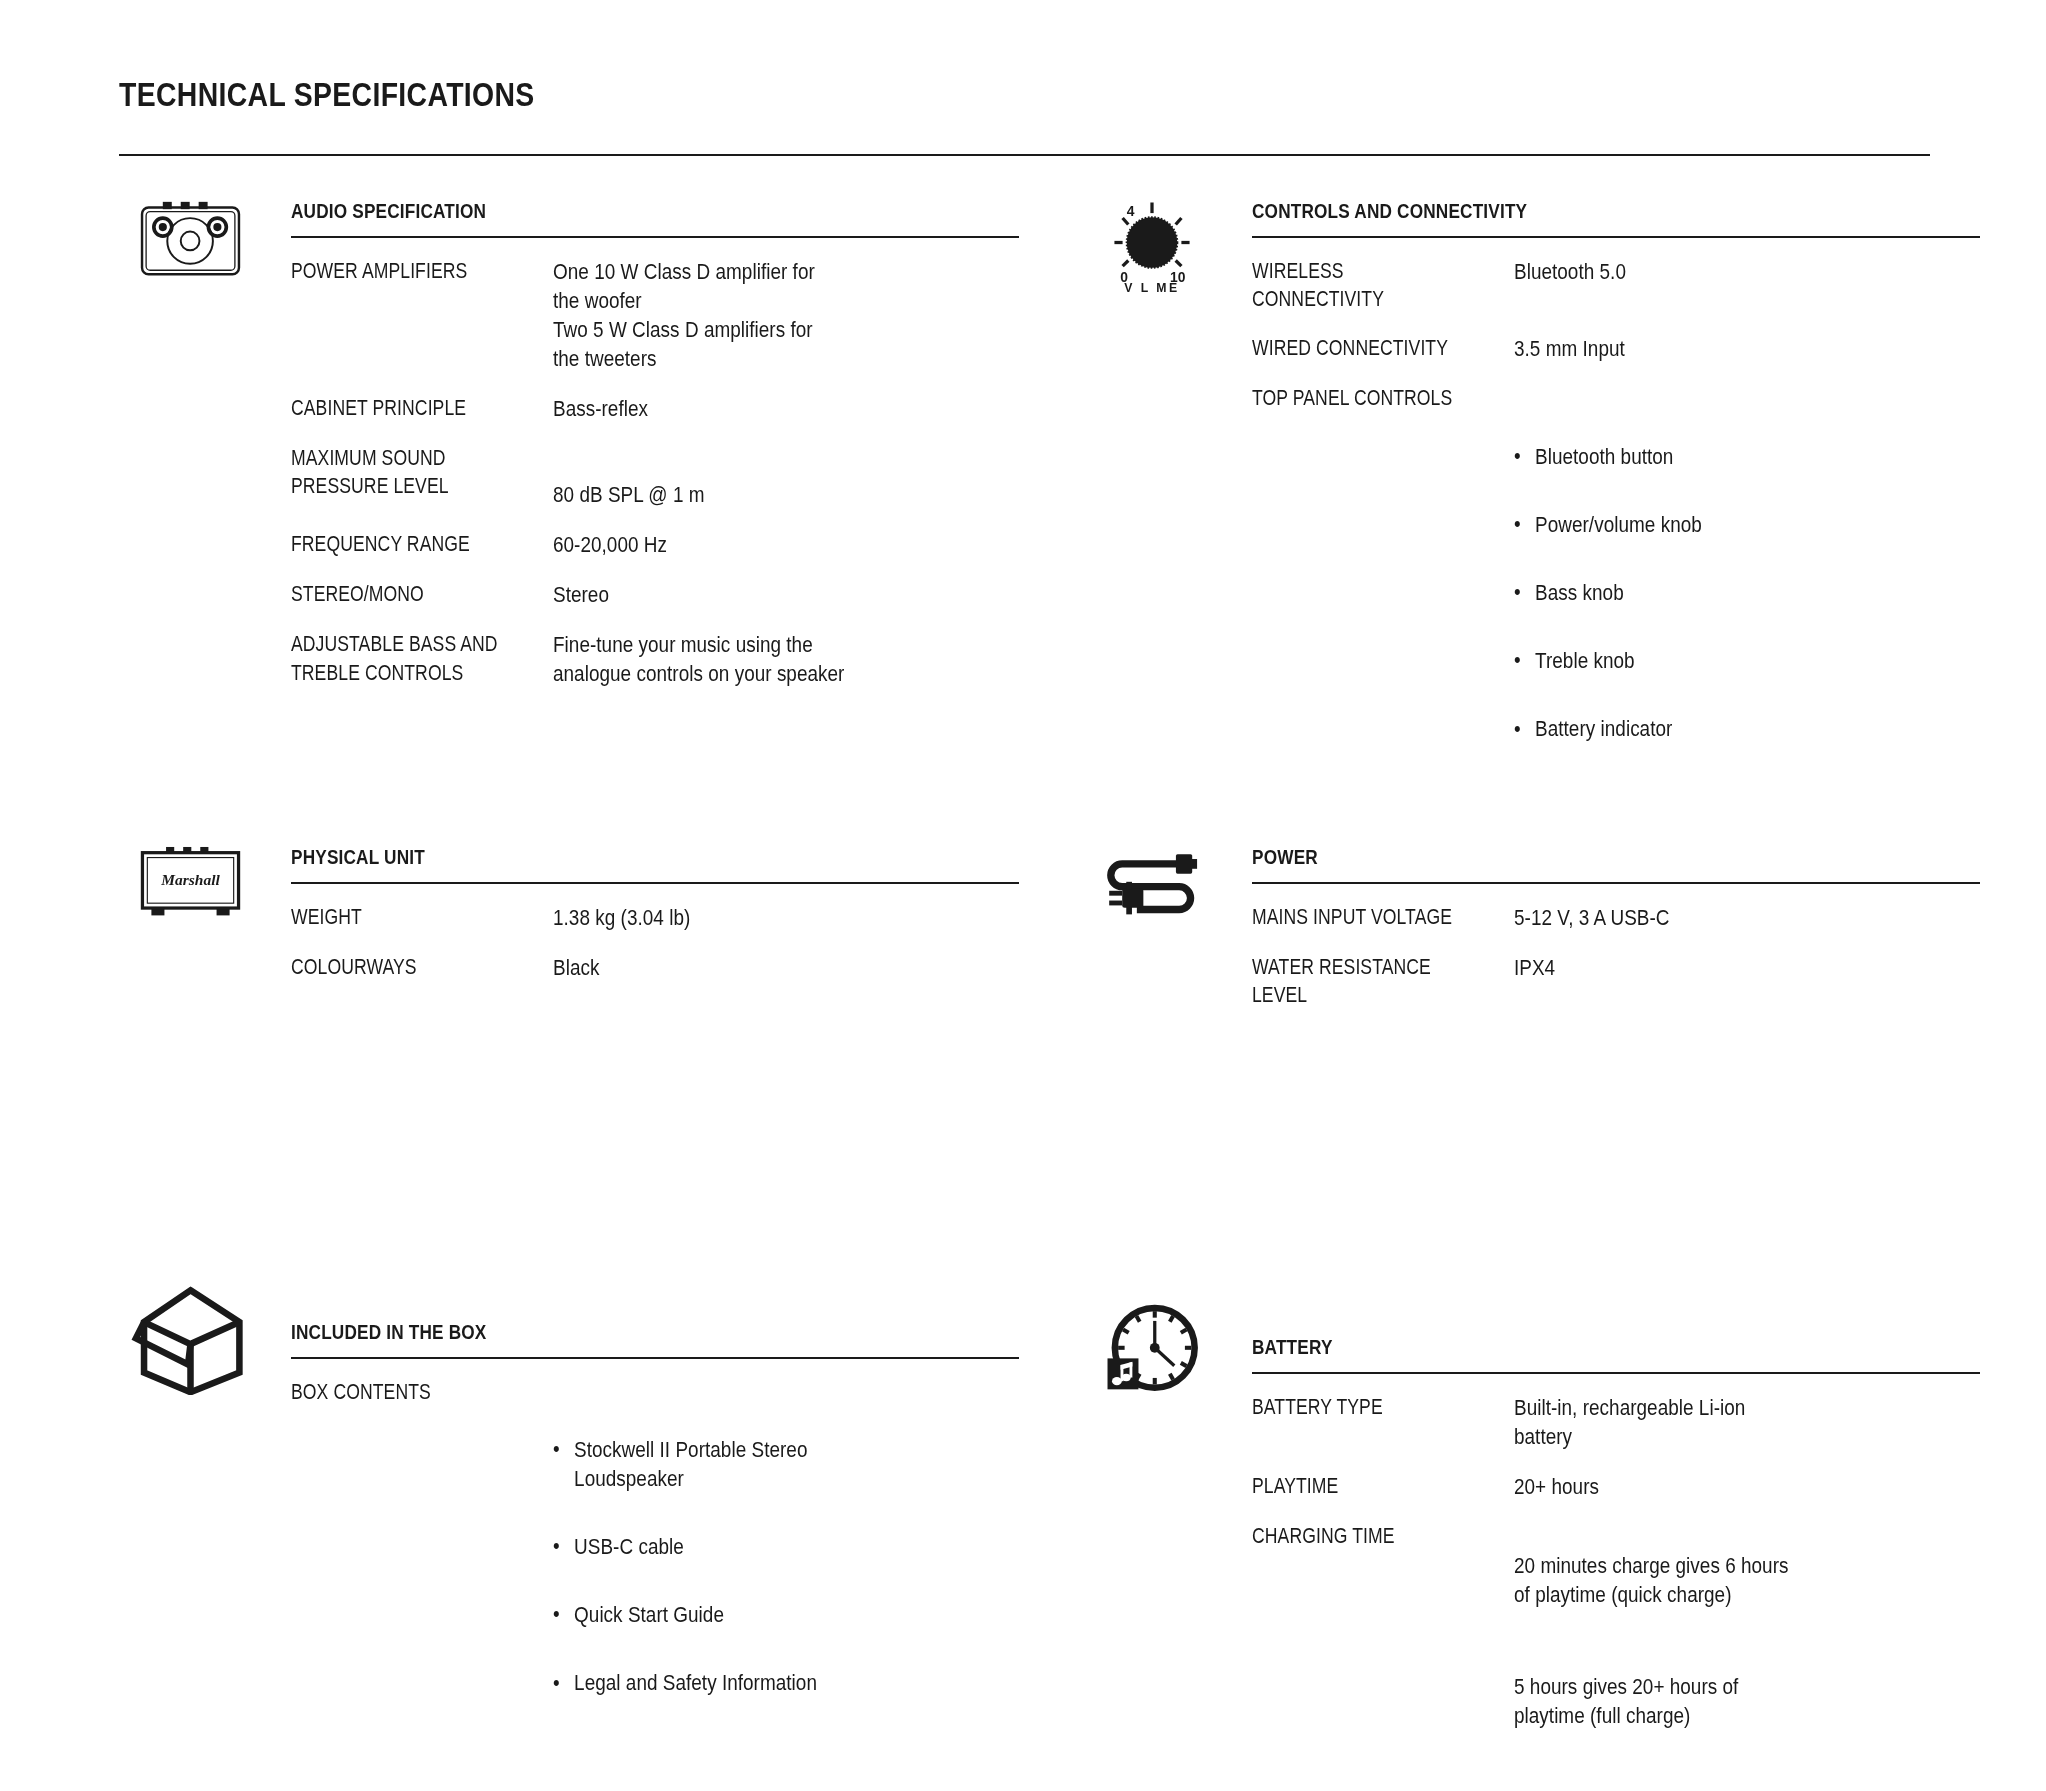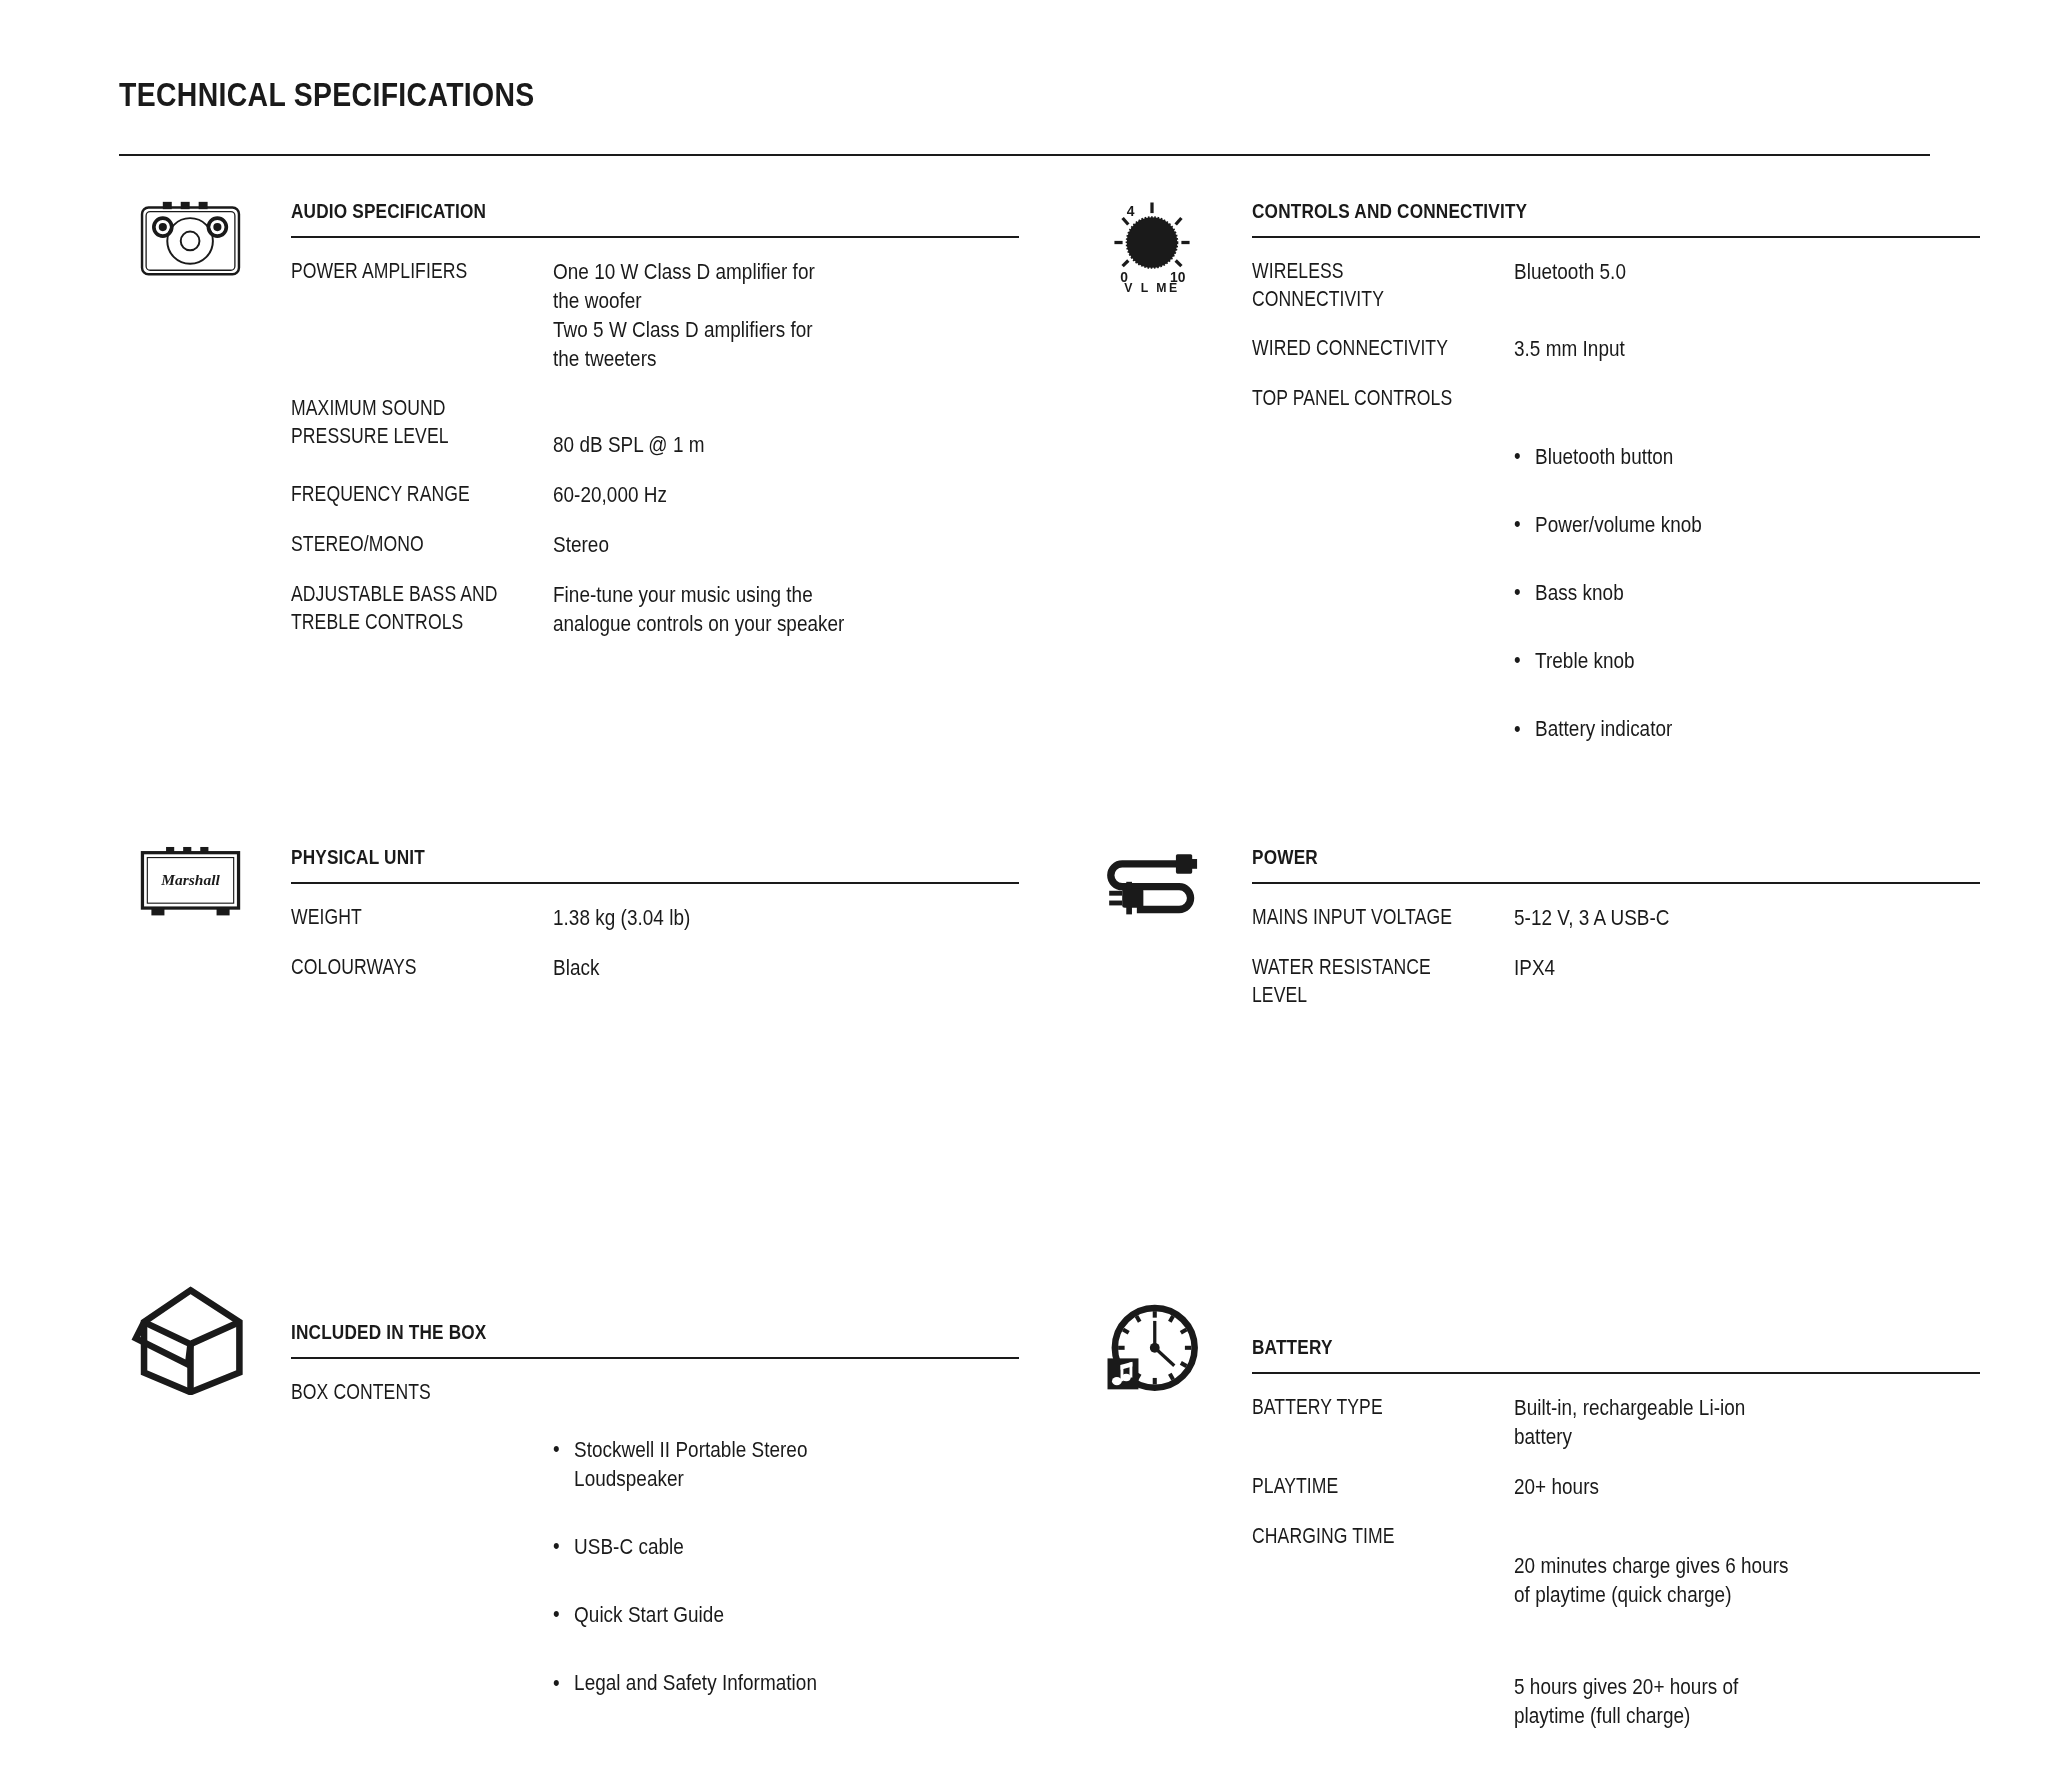--- a/index.html
+++ b/index.html
@@ -164,20 +164,24 @@
         <div class="block-body">
           <div class="block-title">AUDIO SPECIFICATION</div>
           <div class="block-rule"></div>
           <div class="rows">
             <div class="row">
               <div class="row-label">POWER AMPLIFIERS</div>
               <div class="row-value">One 10 W Class D amplifier for
 the woofer
 Two 5 W Class D amplifiers for
 the tweeters</div>
+            </div>
+            <div class="row">
+              <div class="row-label">CABINET PRINCIPLE</div>
+              <div class="row-value">Bass-reflex</div>
             </div>
             <div class="row">
               <div class="row-label">MAXIMUM SOUND
 PRESSURE LEVEL</div>
               <div class="row-value offset-top">80 dB SPL @ 1 m</div>
             </div>
             <div class="row">
               <div class="row-label">FREQUENCY RANGE</div>
               <div class="row-value">60-20,000 Hz</div>
             </div>

